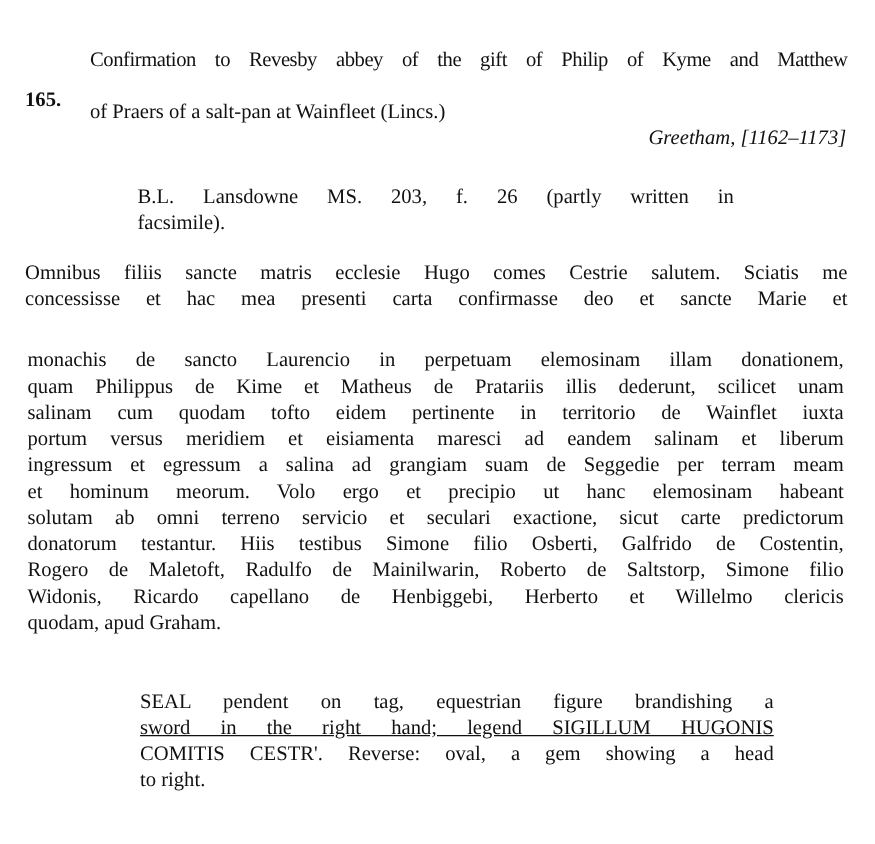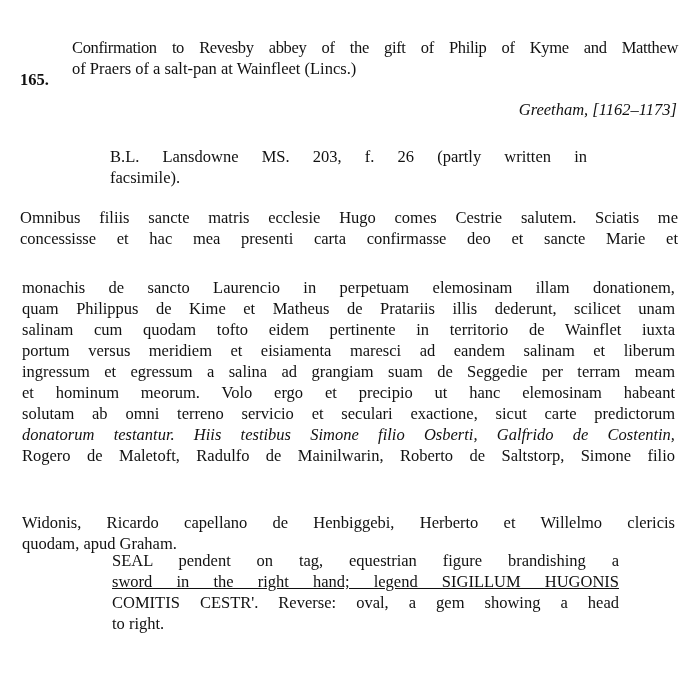--- a/index.html
+++ b/index.html
@@ -25,21 +25,21 @@
       font-size: 16.5px;
       margin-top: 32px;
     }
     #heading {
       position: absolute;
       left: 72px;
       top: 37px;
       width: 606px;
     }
     #heading .l1 { display:block; text-align: justify; text-align-last: justify; letter-spacing: -0.35px; }
-    #heading .l2 { display:block; text-align: left; }
+    #heading .l2 { display:block; text-align: left; margin-top: 20px; }
     #place-date {
       position: absolute;
       right: 23px;
       top: 99px;
       text-align: right;
       font-style: italic;
     }
     #source {
       position: absolute;
       left: 110px;
@@ -104,23 +104,23 @@
   </div>
 
   <div id="text-part2">
     <span class="tl" style="white-space: normal;">monachis de sancto Laurencio in perpetuam elemosinam illam donationem,</span>
     <span class="tl" style="white-space: normal;">quam Philippus de Kime et Matheus de Pratariis illis dederunt, scilicet unam</span>
     <span class="tl" style="white-space: normal;">salinam cum quodam tofto eidem pertinente in territorio de Wainflet iuxta</span>
     <span class="tl" style="white-space: normal;">portum versus meridiem et eisiamenta maresci ad eandem salinam et liberum</span>
     <span class="tl" style="white-space: normal;">ingressum et egressum a salina ad grangiam suam de Seggedie per terram meam</span>
     <span class="tl" style="white-space: normal;">et hominum meorum. Volo ergo et precipio ut hanc elemosinam habeant</span>
     <span class="tl" style="white-space: normal;">solutam ab omni terreno servicio et seculari exactione, sicut carte predictorum</span>
-    <span class="tl" style="white-space: normal; font-style: italic;">donatorum testantur. Hiis testibus Simone filio Osberti, Galfrido de Costentin,</span>
+    <span class="tl" style="white-space: normal;">donatorum testantur. Hiis testibus Simone filio Osberti, Galfrido de Costentin,</span>
     <span class="tl" style="white-space: normal;">Rogero de Maletoft, Radulfo de Mainilwarin, Roberto de Saltstorp, Simone filio</span>
-    <span class="tl" style="white-space: normal; margin-top: 46px;">Widonis, Ricardo capellano de Henbiggebi, Herberto et Willelmo clericis</span>
+    <span class="tl" style="white-space: normal;">Widonis, Ricardo capellano de Henbiggebi, Herberto et Willelmo clericis</span>
     <span class="tl last">quodam, apud Graham.</span>
   </div>
 
   <div id="seal">
     <span class="tl" style="white-space: normal;">SEAL pendent on tag, equestrian figure brandishing a</span>
     <span class="tl" style="white-space: normal; text-decoration: underline;">sword in the right hand; legend SIGILLUM HUGONIS</span>
     <span class="tl" style="white-space: normal;">COMITIS CESTR'. Reverse: oval, a gem showing a head</span>
     <span class="tl last">to right.</span>
   </div>
 

